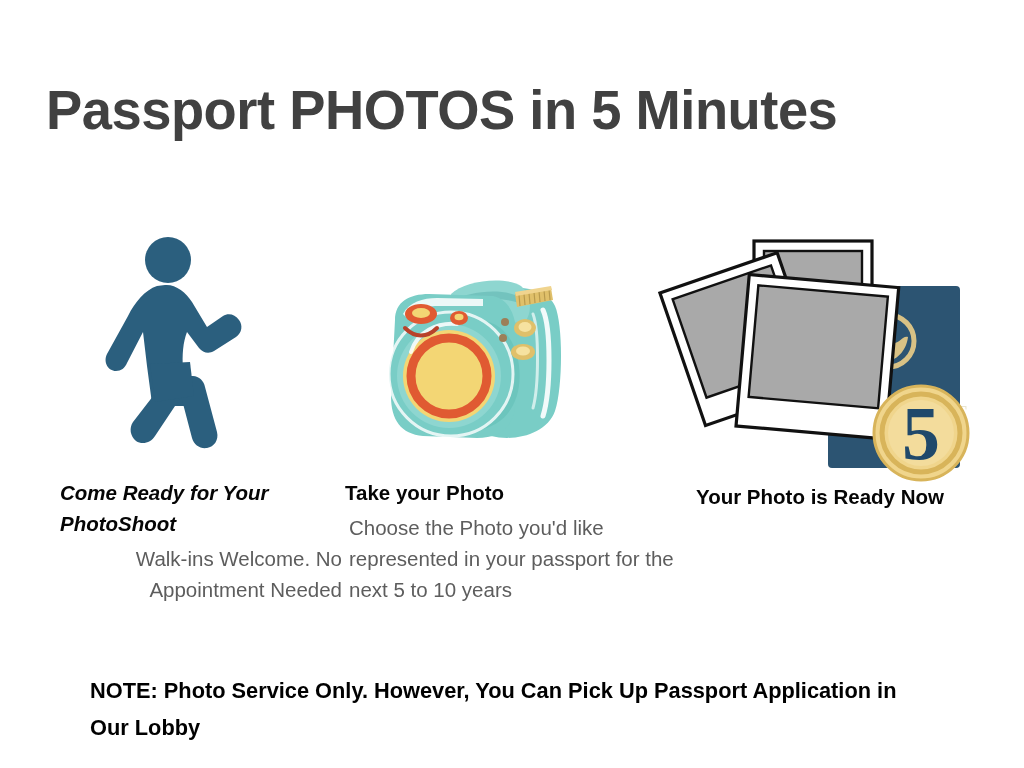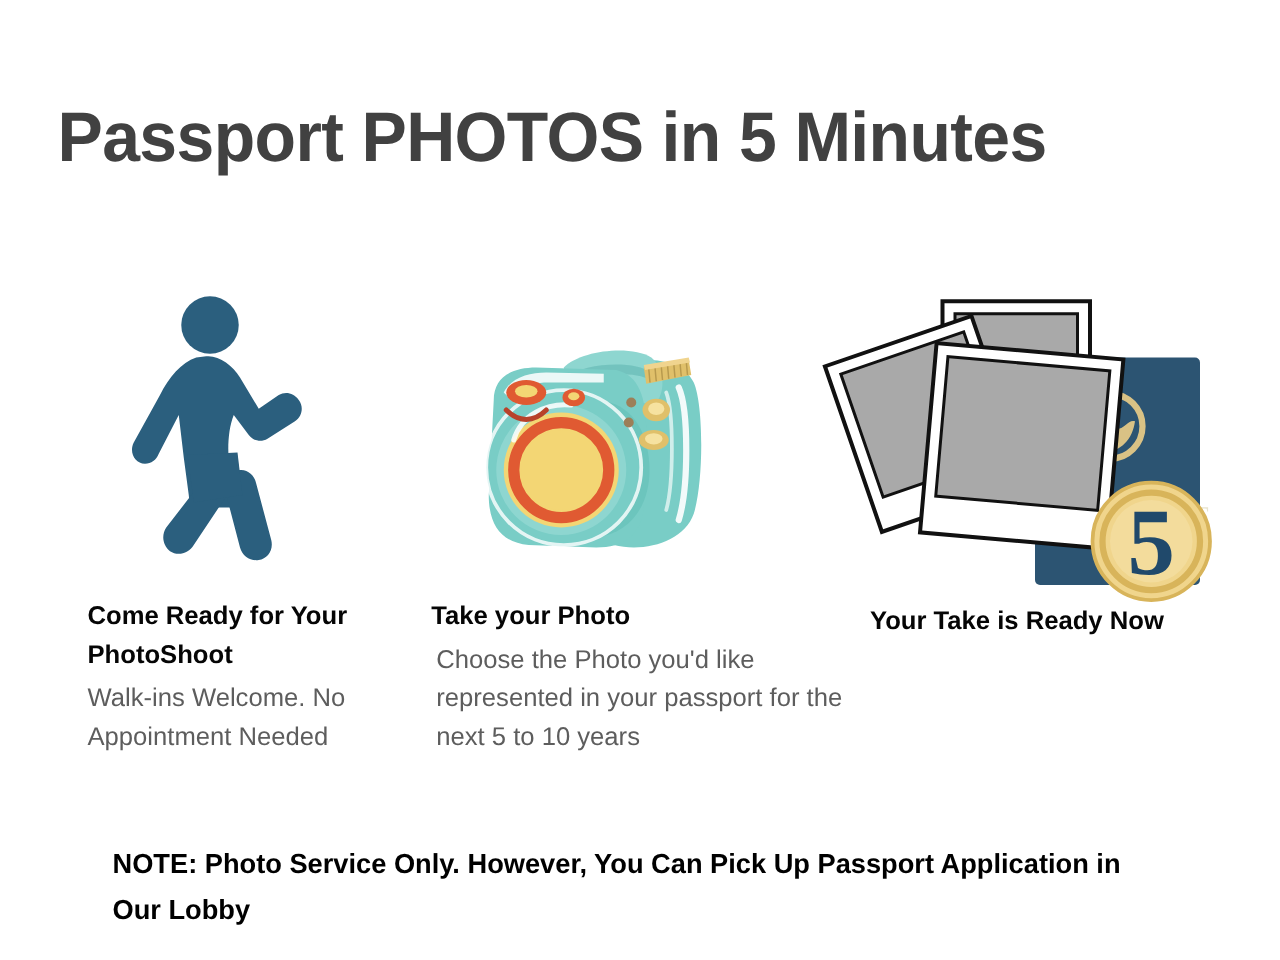--- a/index.html
+++ b/index.html
@@ -64,22 +64,22 @@
   .head-c { text-align: left; }
 
   .body {
     font-size: 20.5px;
     line-height: 31px;
     font-weight: 400;
     color: #5d5d5d;
     margin: 4px;
   }
 
-  .c1-head { position: absolute; left: 10px; top: 241px; width: 272px; }
-  .c1-body { position: absolute; left: 6px; top: 303px; width: 272px; }
+  .c1-head { position: absolute; left: 0; top: 241px; width: 272px; font-style: italic; }
+  .c1-body { position: absolute; left: 6px; top: 303px; width: 272px; text-align: right; }
 
   .c2-head { position: absolute; left: 0px;  top: 241px; width: 330px; }
   .c2-body { position: absolute; left: 0px;  top: 272px; width: 332px; }
 
   .c3-head { position: absolute; left: 6px; top: 245px; width: 320px; }
   .c3-body { position: absolute; left: 6px; top: 276px; width: 315px; }
 
   
   .note {
     position: absolute;
@@ -286,18 +286,18 @@
             <circle cx="271" cy="202" r="47" fill="#f0d58c"></circle>
             <circle cx="271" cy="202" r="47" fill="none" stroke="#d8b45a" stroke-width="3"></circle>
             <circle cx="271" cy="202" r="39" fill="none" stroke="#d8b45a" stroke-width="5"></circle>
             <circle cx="271" cy="202" r="33" fill="#f3dc9c"></circle>
             <text x="271" y="228" text-anchor="middle" font-family="'Liberation Serif', serif" font-size="76" font-weight="700" fill="#20496b">5</text>
           </g>
         </svg>
       </div>
     </div>
 
-    <div class="head c3-head">Your  Take is Ready Now</div>
+    <div class="head c3-head">Your  Photo is Ready Now</div>
   </div>
 
   <div class="note">NOTE: Photo Service Only. However, You Can Pick Up Passport Application in Our Lobby</div>
 
 </div>
 
 </body></html>

